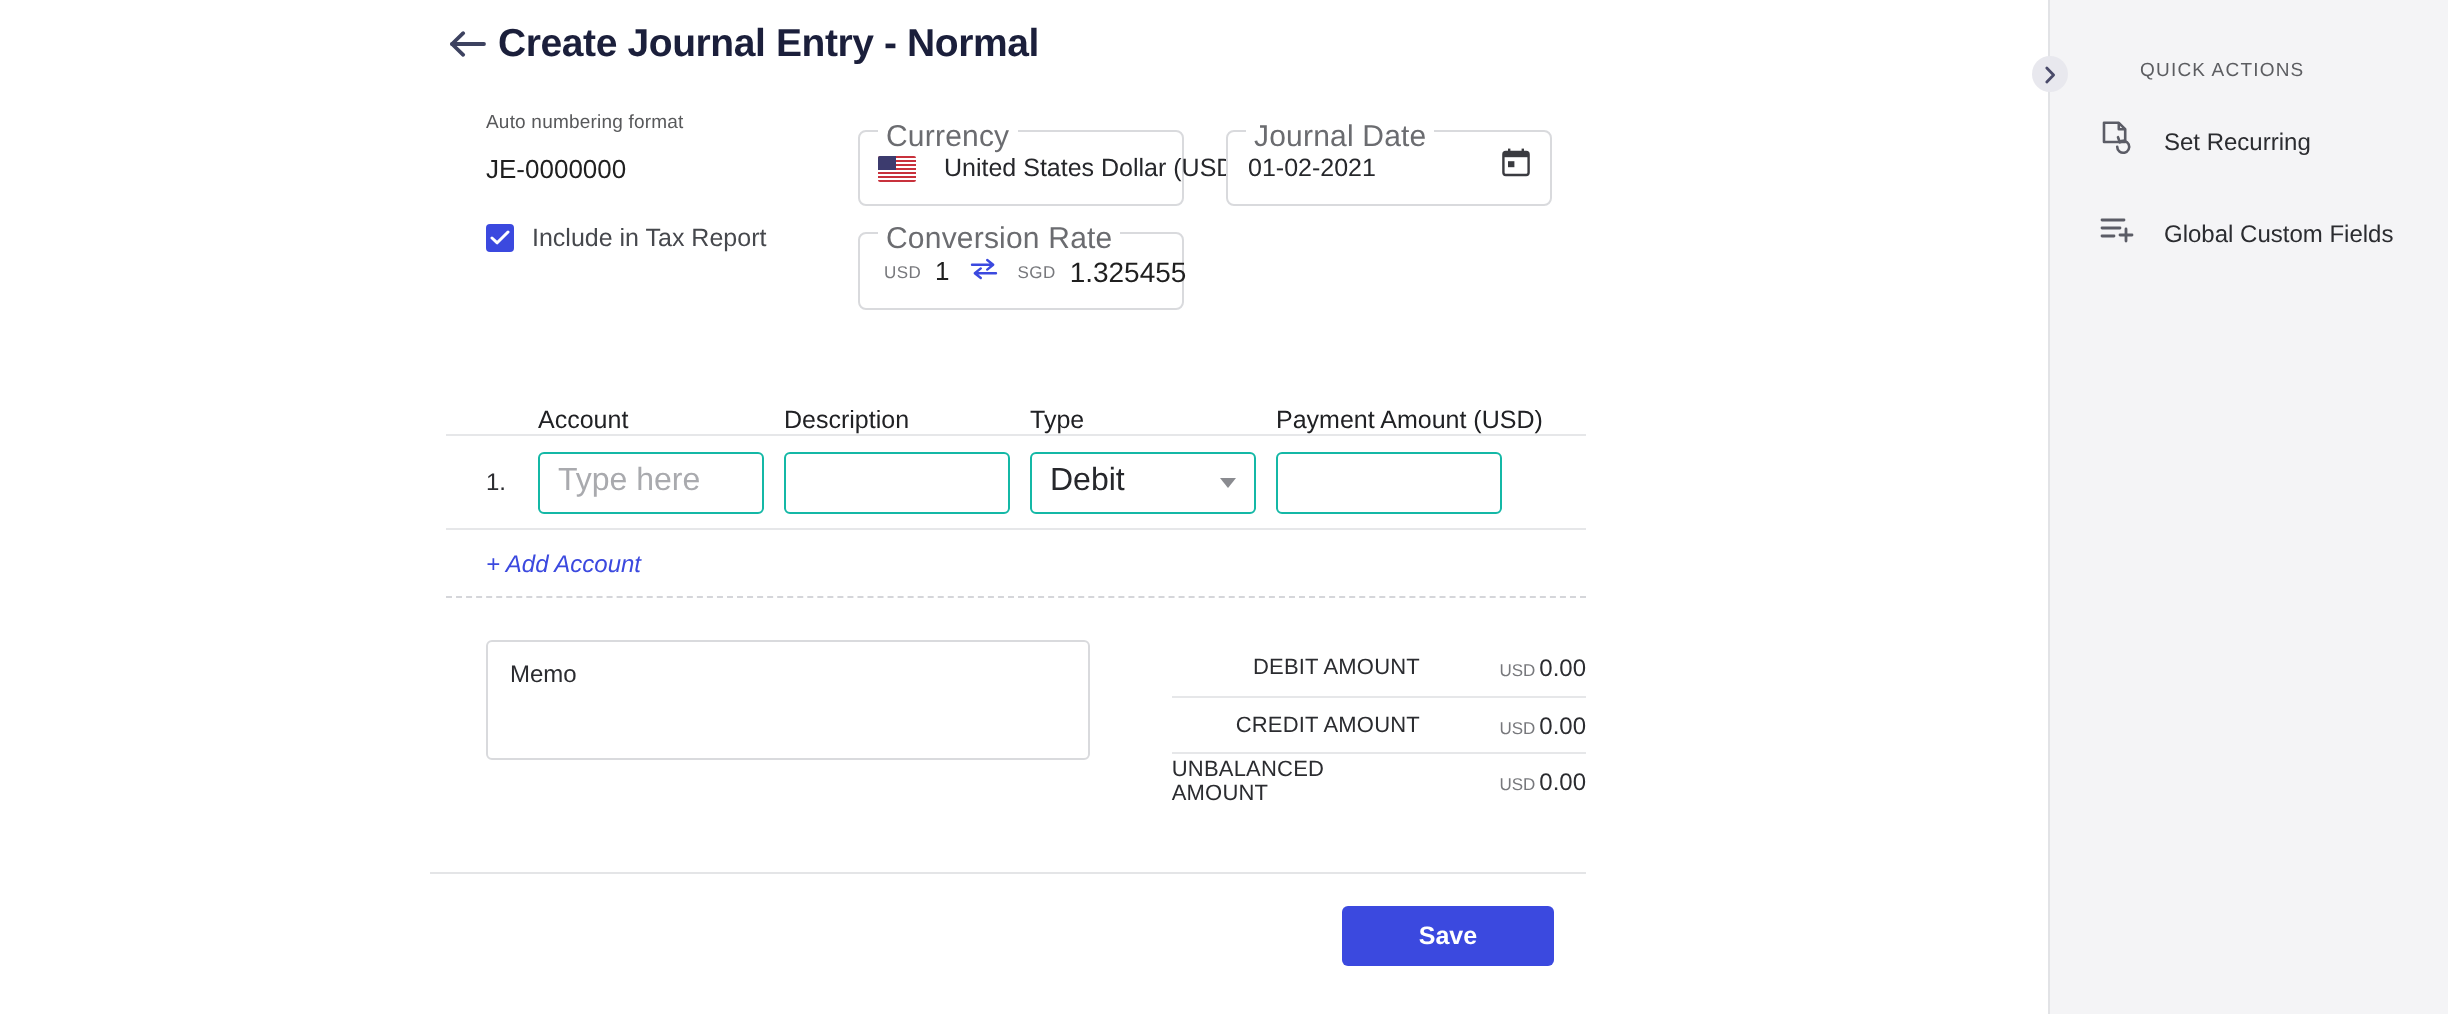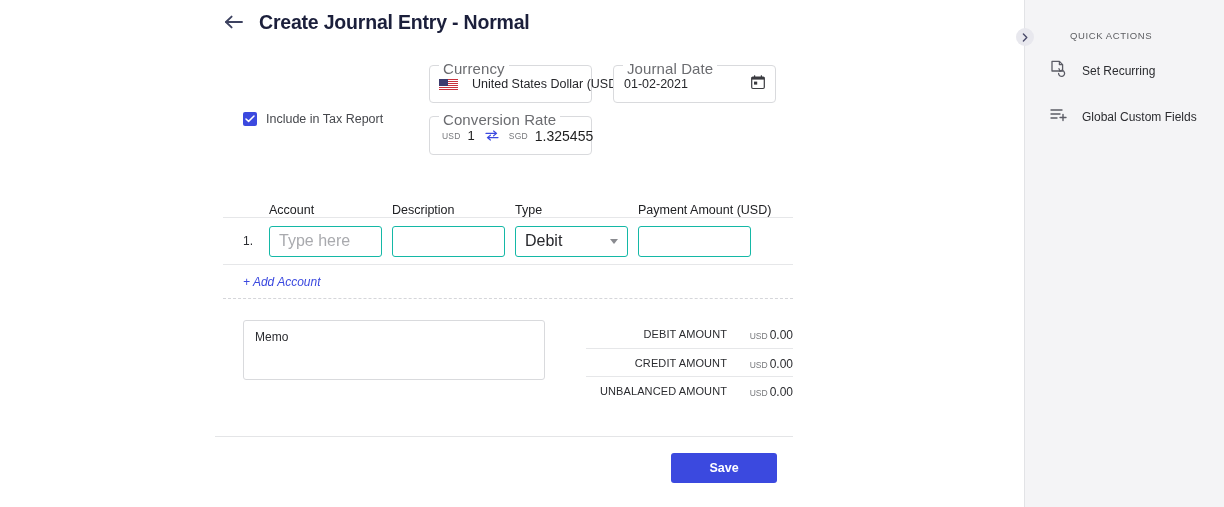--- a/index.html
+++ b/index.html
@@ -17,21 +17,21 @@
     position: relative;
     width: 1024px; height: 507px;
     background: #ffffff;
   }
 
   .content { position: absolute; left: 223px; top: 0; width: 570px; }
 
   
   .page-header {
     display: flex; align-items: center;
-    gap: 14px;
+    gap: 4px;
     height: 44px;
   }
   .back-arrow { width: 22px; height: 22px; cursor: pointer; flex: none; }
   .page-title {
     font-size: 19.5px; font-weight: bold; color: #1b1f3b;
     letter-spacing: -0.2px; white-space: nowrap;
   }
 
   
   .form-zone { position: relative; height: 130px; margin-top: 12px; }
@@ -127,21 +127,21 @@
   .bottom { display: flex; margin-top: 21px; padding-left: 20px; }
   .memo {
     width: 303px; height: 60px;
     border: 1px solid #d9dadd; border-radius: 3px;
     padding: 9px 11px; font-size: 12px; color: #2b2c30;
     background: #fff;
   }
   .totals { margin-left: 41px; width: 208px; }
   .tot-row {
     display: flex; align-items: center; justify-content: flex-end;
-    height: 28px; gap: 10px;
+    height: 28px; gap: 27px;
   }
   .tot-row + .tot-row { border-top: 1px solid #e6e7e9; }
   .tot-label { font-size: 11px; color: #2b2c30; letter-spacing: .1px; }
   .tot-amt { width: 56px; text-align: right; white-space: nowrap; }
   .tot-amt .cur { font-size: 8.5px; color: #77787c; margin-right: 2px; }
   .tot-amt .num { font-size: 12px; color: #2b2c30; }
 
   
   .footer-divider {
     margin-top: 32px; margin-left: -8px;
@@ -193,20 +193,24 @@
           <svg width="22" height="22" viewBox="0 0 22 22">
             <path d="M3 11 H19" stroke="#3d4260" stroke-width="1.9" stroke-linecap="round" fill="none"></path>
             <path d="M8.6 5.6 L3 11 L8.6 16.4" stroke="#3d4260" stroke-width="1.9" stroke-linecap="round" stroke-linejoin="round" fill="none"></path>
           </svg>
         </span>
         <span class="page-title">Create Journal Entry - Normal</span>
       </div>
 
       <div class="form-zone">
 
+        <div class="field-plain">
+          <div class="lbl">Auto numbering format</div>
+          <div class="val">JE-0000000</div>
+        </div>
 
         <div class="checkbox-row">
           <span class="cbox">
             <svg width="10" height="8" viewBox="0 0 10 8">
               <path d="M1 4 L3.6 6.4 L9 1" stroke="#ffffff" stroke-width="1.5" fill="none" stroke-linecap="round" stroke-linejoin="round"></path>
             </svg>
           </span>
           <span class="cbox-label">Include in Tax Report</span>
         </div>
 

